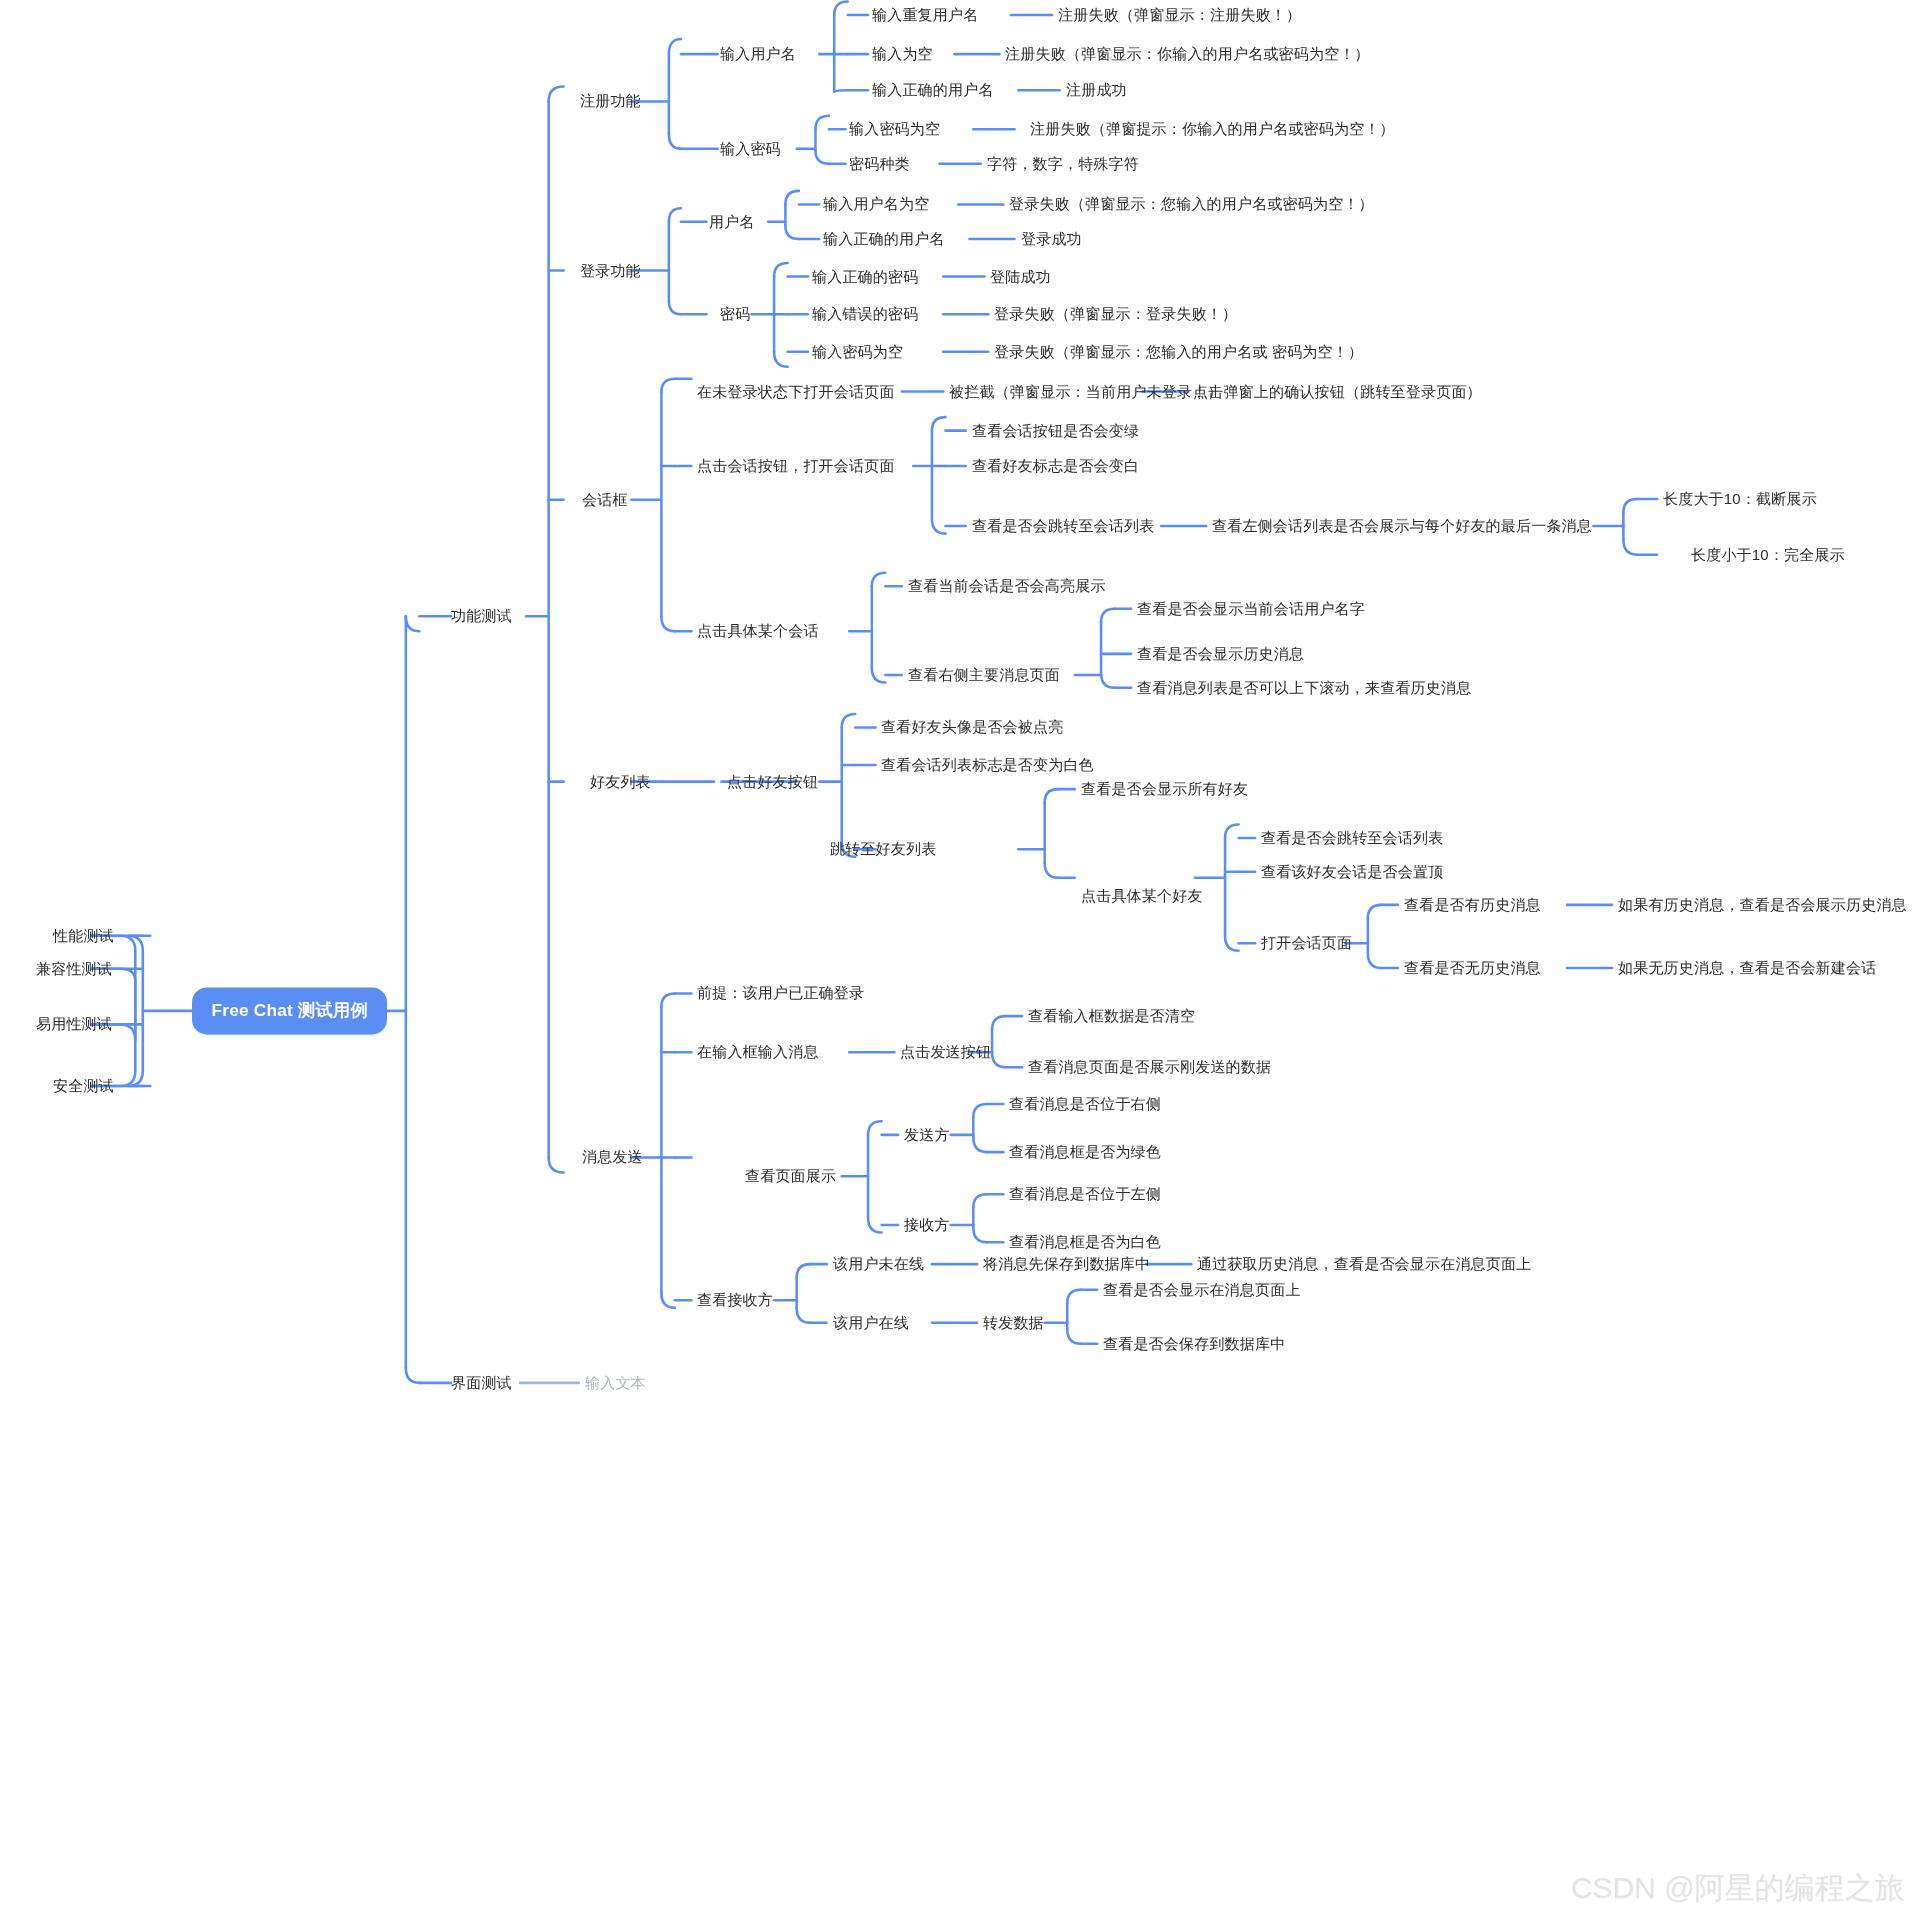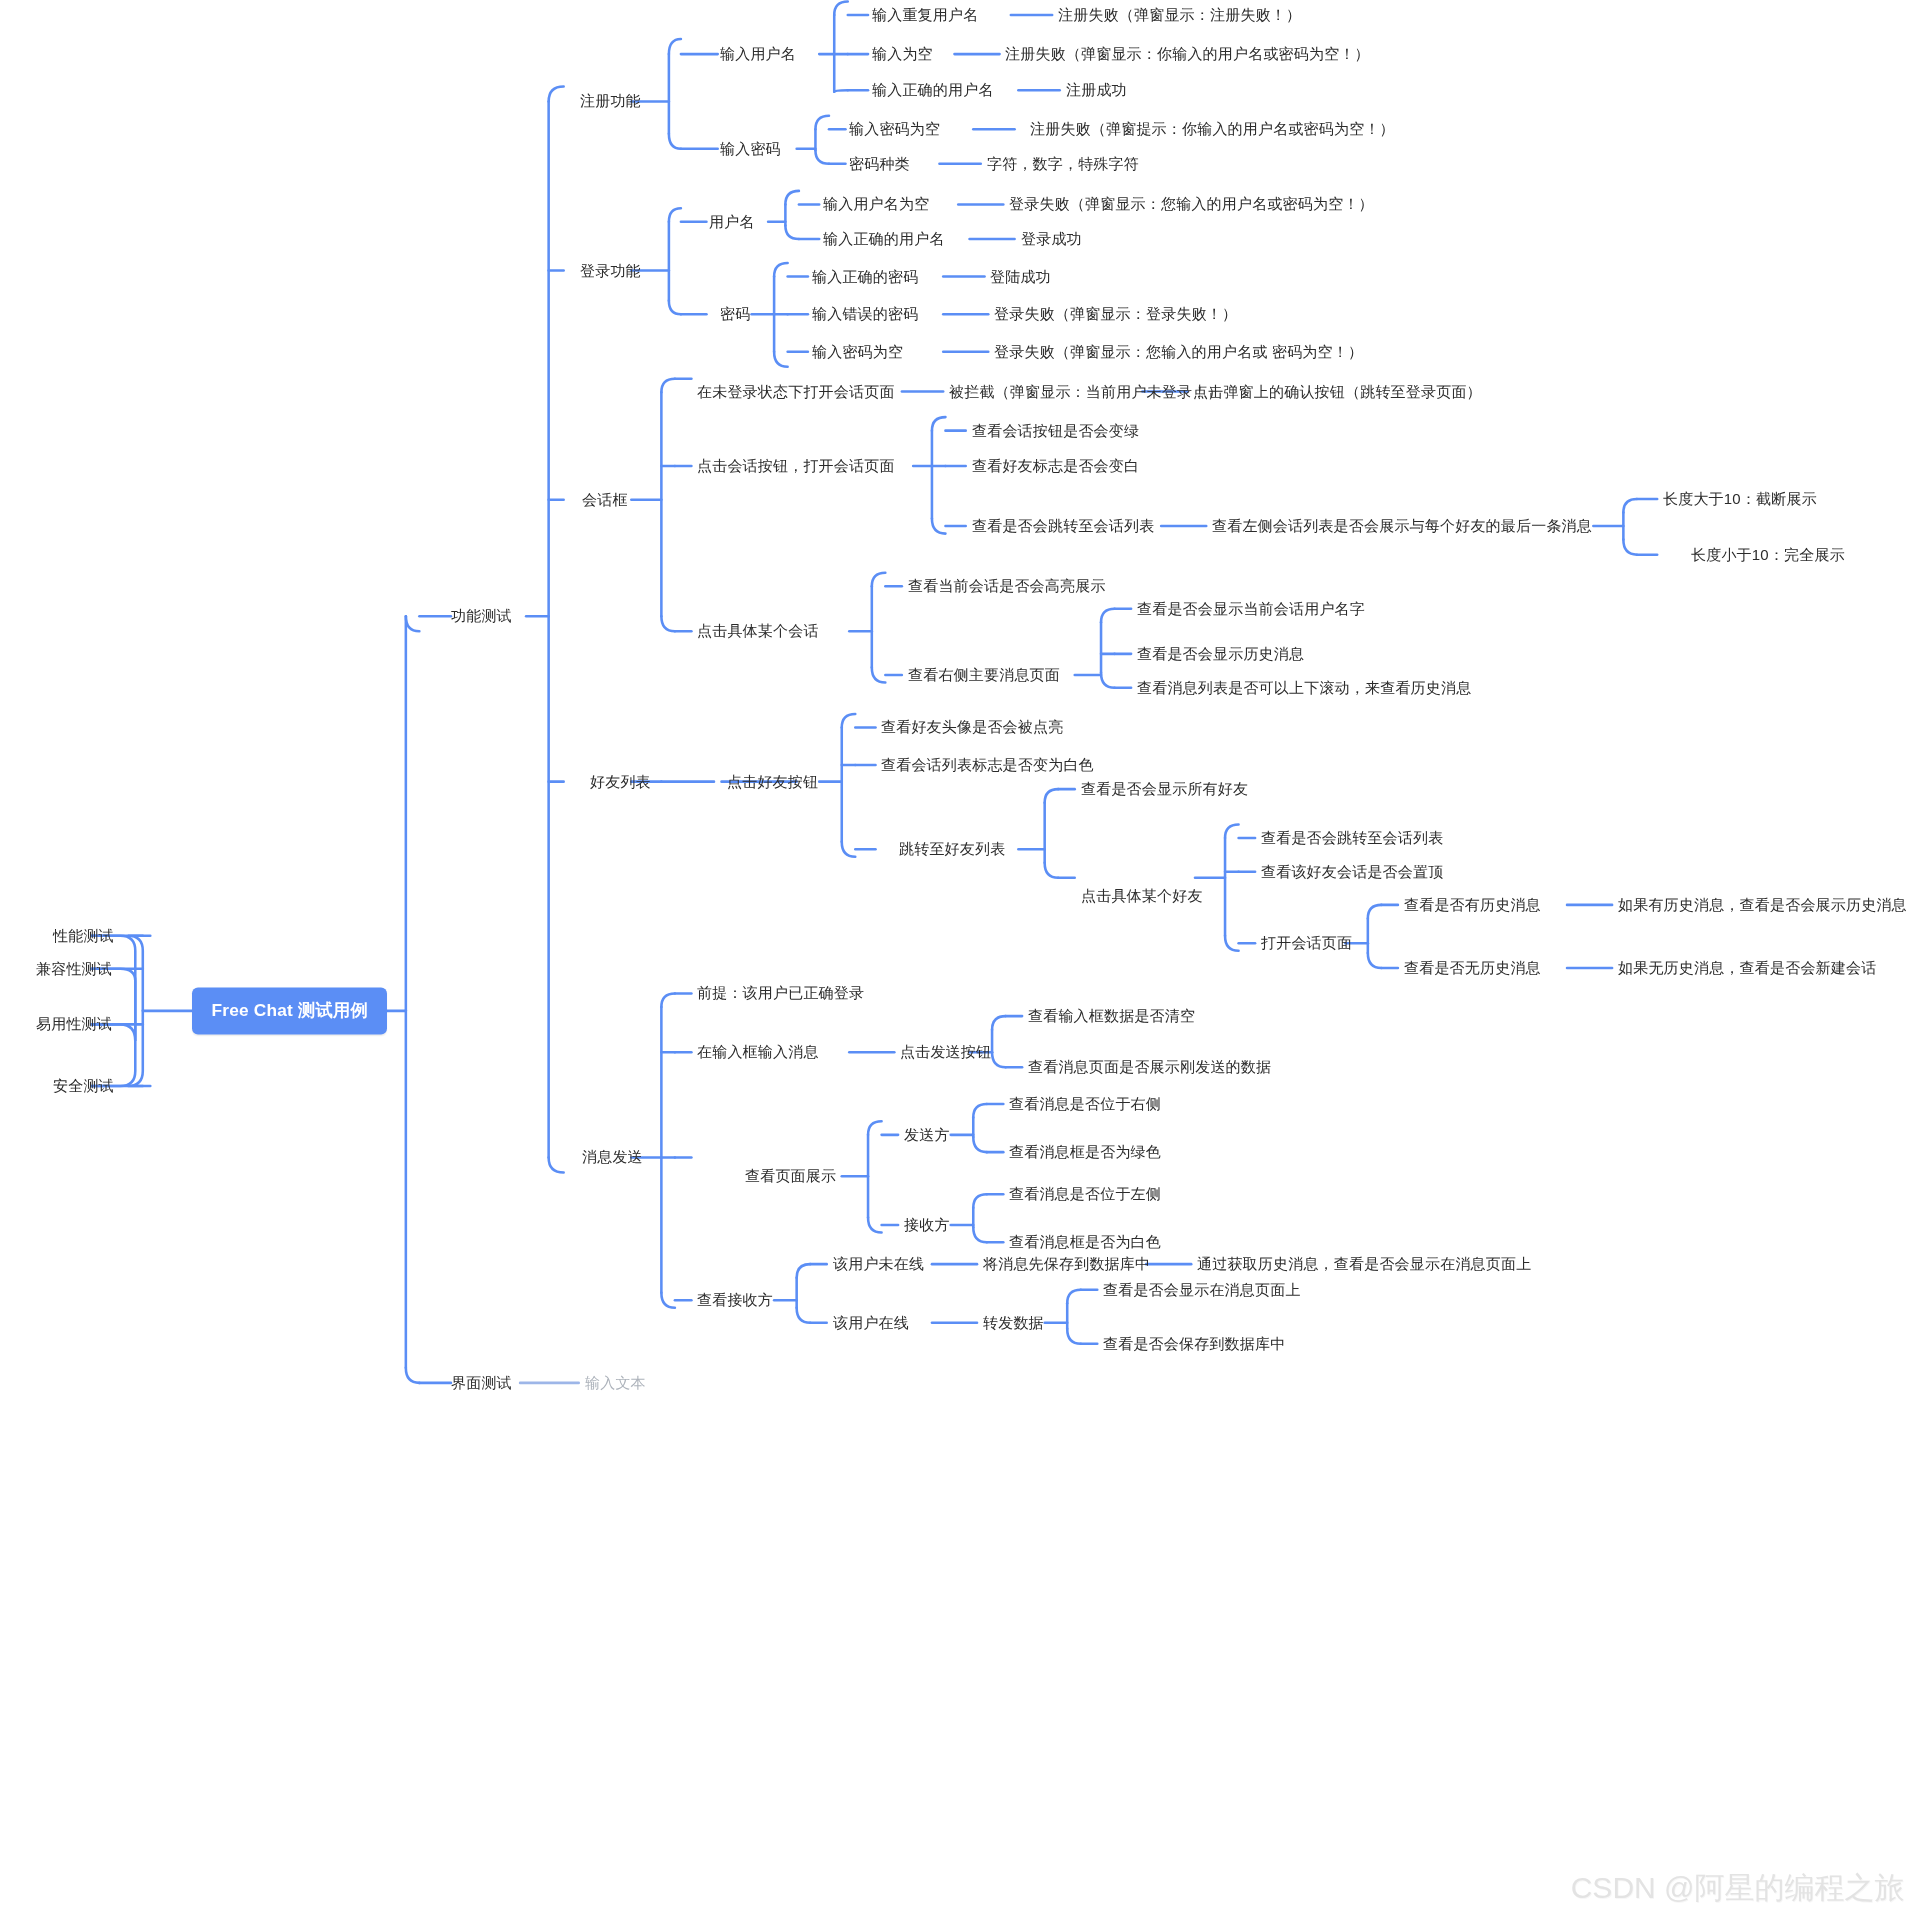--- a/index.html
+++ b/index.html
@@ -11,21 +11,21 @@
   #mindmap{position:absolute;inset:0;}
   svg.links{position:absolute;left:0;top:0;width:1924px;height:1924px;pointer-events:none;}
   .node{
     position:absolute;transform:translateY(-50%);
     white-space:nowrap;font-size:15px;line-height:1.25;
     color:#2b2b2b;letter-spacing:0.2px;
   }
   .node.root{
     transform:translate(0,-50%);
     background:#5b8ef5;color:#ffffff;font-weight:bold;
-    padding:12.8px 19.5px;border-radius:6px;font-size:17.3px;
+    padding:12.8px 19.5px;border-radius:15px;font-size:17.3px;
     box-shadow:0 0.8px 1.5px rgba(0,0,0,.08);
   }
   .node.placeholder{color:#adb3bb;}
   .watermark{
     position:absolute;right:19.5px;bottom:15px;
     font-size:30px;color:#e3e3e3;
     font-family:"Liberation Sans","DejaVu Sans",sans-serif;
     text-shadow:0.8px 0.8px 0 #f7f7f7;
     white-space:nowrap;user-select:none;
   }
@@ -327,21 +327,21 @@
   <div class="node" style="left:908px;top:586px;">查看当前会话是否会高亮展示</div>
   <div class="node" style="left:908px;top:675px;">查看右侧主要消息页面</div>
   <div class="node" style="left:1137px;top:609px;">查看是否会显示当前会话用户名字</div>
   <div class="node" style="left:1137px;top:654px;">查看是否会显示历史消息</div>
   <div class="node" style="left:1137px;top:688px;">查看消息列表是否可以上下滚动，来查看历史消息</div>
 
   <div class="node" style="left:590px;top:782px;">好友列表</div>
   <div class="node" style="left:727px;top:782px;">点击好友按钮</div>
   <div class="node" style="left:881px;top:727px;">查看好友头像是否会被点亮</div>
   <div class="node" style="left:881px;top:765px;">查看会话列表标志是否变为白色</div>
-  <div class="node" style="left:899px;top:849px;text-align:center;">跳转至好友列表</div>
+  <div class="node" style="left:830px;top:849px;text-align:center;">跳转至好友列表</div>
   <div class="node" style="left:1081px;top:789px;">查看是否会显示所有好友</div>
   <div class="node" style="left:1081px;top:878px;margin-top:18px;">点击具体某个好友</div>
   <div class="node" style="left:1261px;top:838px;">查看是否会跳转至会话列表</div>
   <div class="node" style="left:1261px;top:872px;">查看该好友会话是否会置顶</div>
   <div class="node" style="left:1261px;top:943px;">打开会话页面</div>
   <div class="node" style="left:1404px;top:905px;">查看是否有历史消息</div>
   <div class="node" style="left:1618px;top:905px;">如果有历史消息，查看是否会展示历史消息</div>
   <div class="node" style="left:1404px;top:968px;">查看是否无历史消息</div>
   <div class="node" style="left:1618px;top:968px;">如果无历史消息，查看是否会新建会话</div>
 

